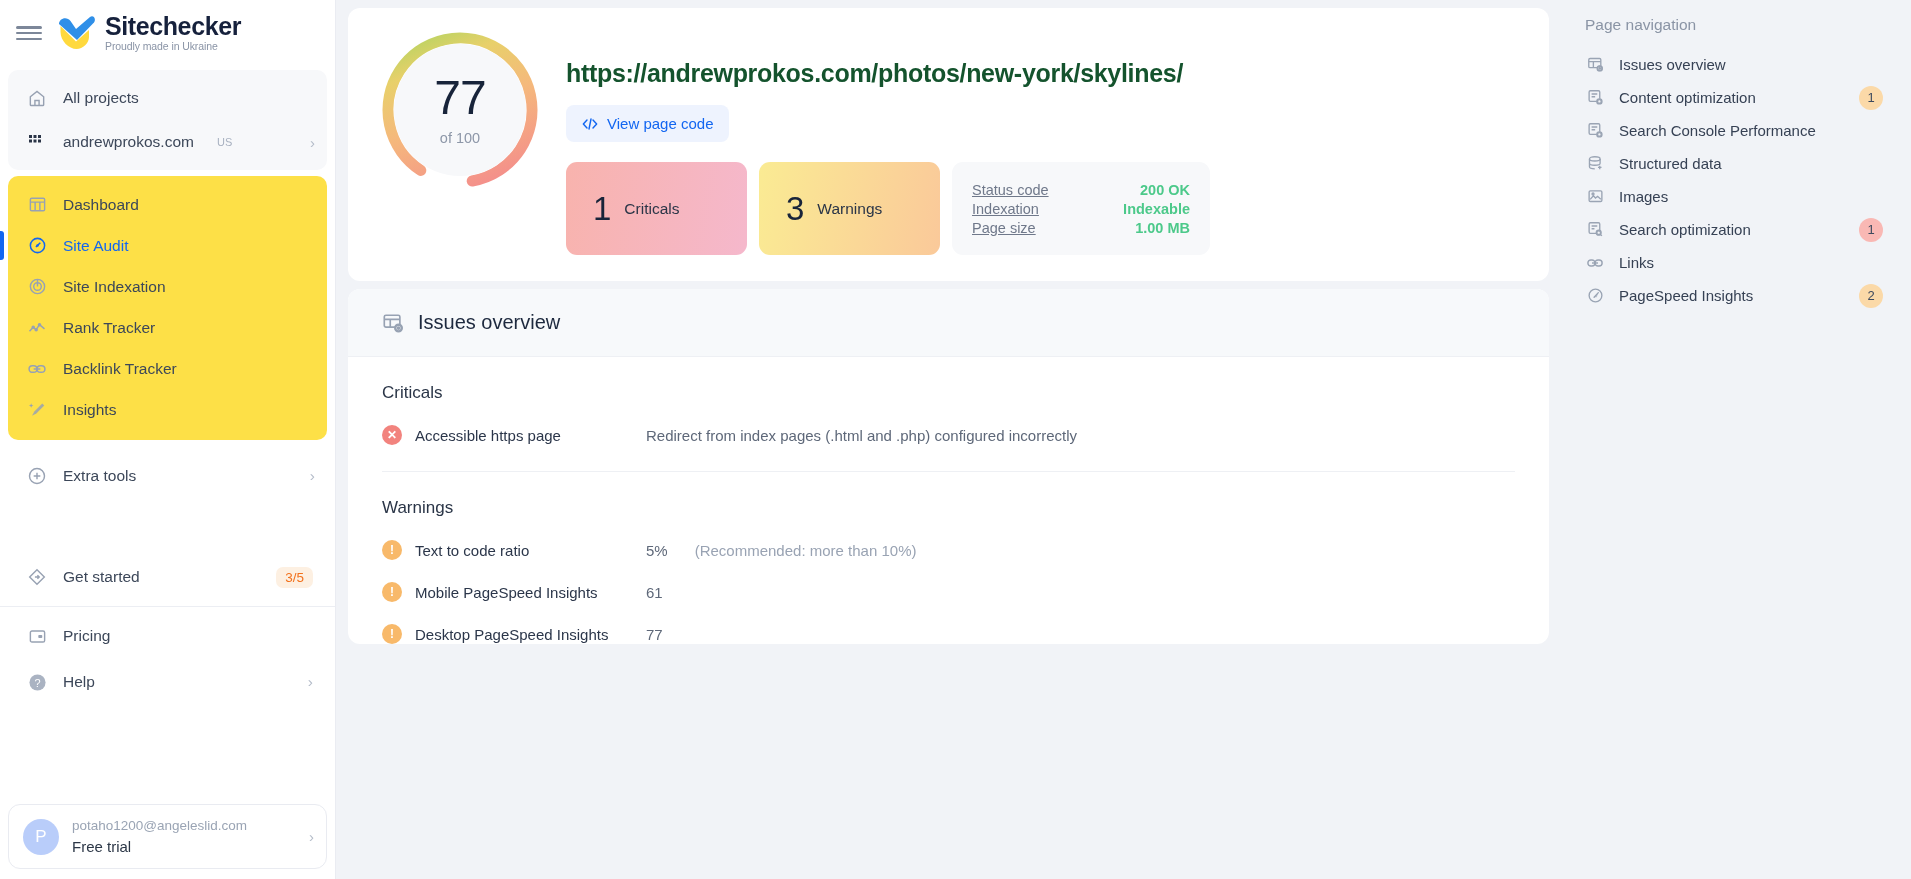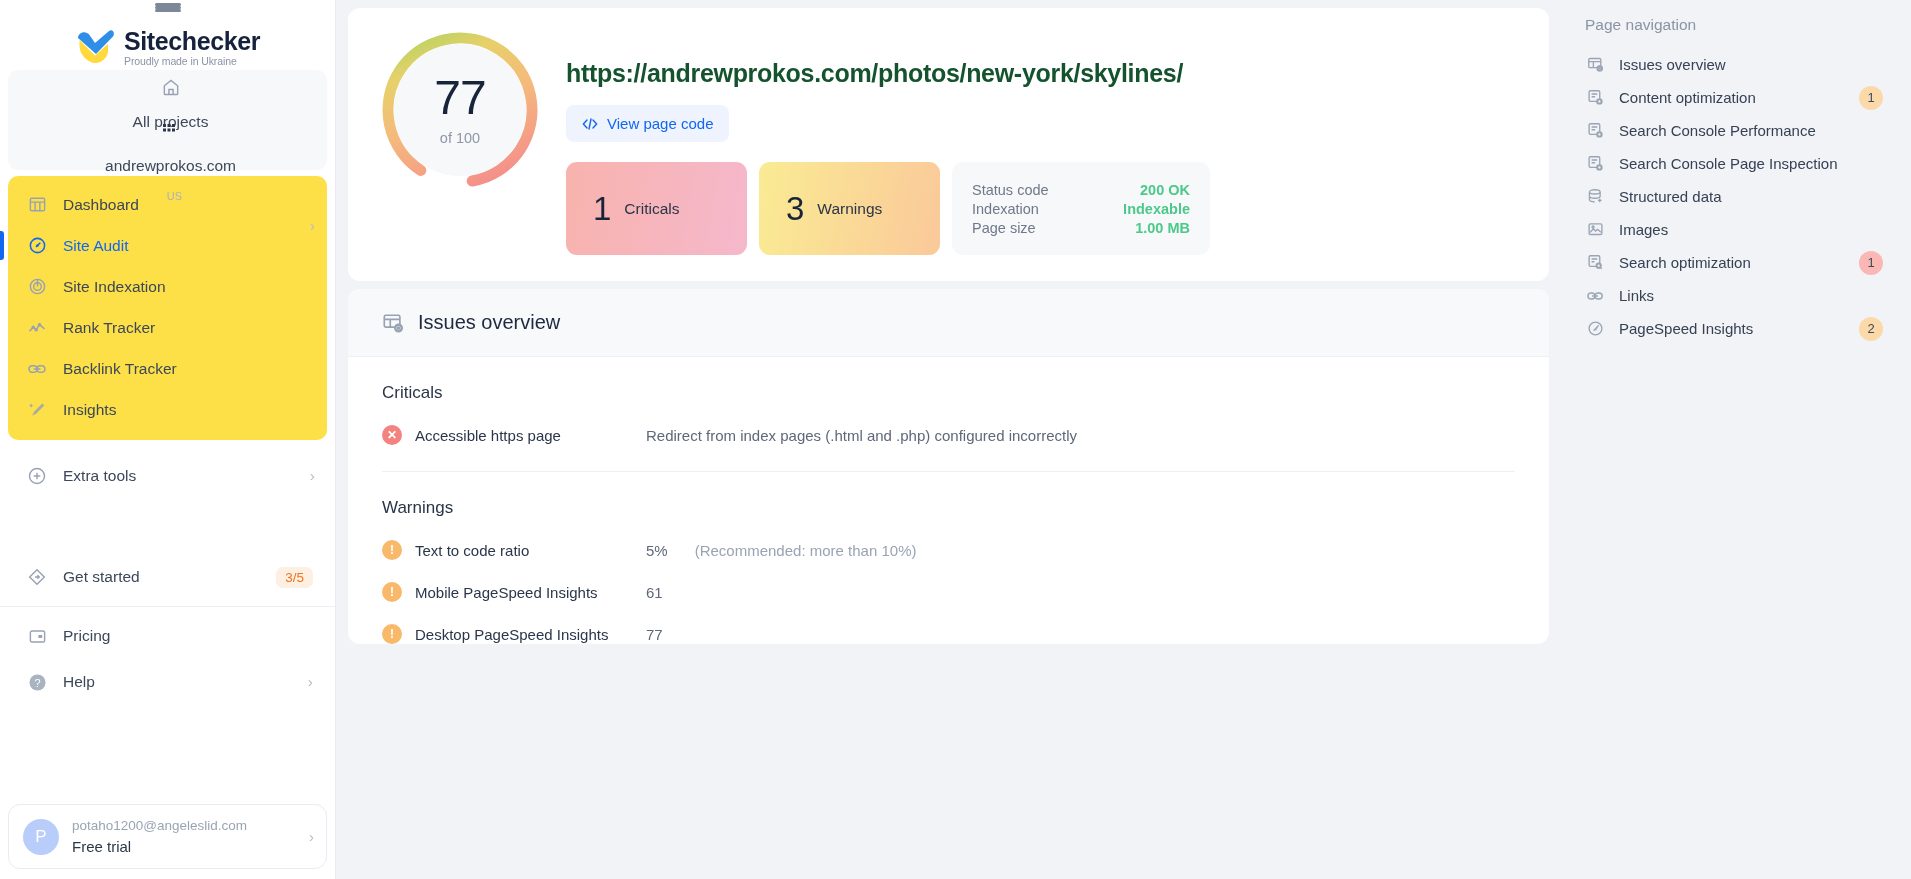--- a/index.html
+++ b/index.html
@@ -14,34 +14,34 @@
 
   
   .sidebar {
     width: 336px; height: 879px;
     background: #ffffff;
     border-right: 1px solid #eaecf2;
     display: flex; flex-direction: column;
     flex: 0 0 336px;
     position: relative;
   }
-  .sb-top { display: flex; align-items: center; height: 66px; padding: 0 16px; gap: 14px; flex-direction: column; }
+  .sb-top { display: flex; align-items: center; height: 66px; padding: 0 16px; gap: 14px; }
   .hamburger { width: 26px; height: 20px; display: flex; flex-direction: column; justify-content: space-between; cursor: pointer; padding: 3px 0; }
   .hamburger i { display: block; height: 2.5px; background: #7c8799; border-radius: 2px; }
   .logo-wrap { display: flex; align-items: center; gap: 9px; }
   .logo-mark { width: 40px; height: 34px; flex: 0 0 40px; }
   .logo-text { line-height: 1; }
   .logo-name { font-size: 25px; font-weight: 700; color: #16213c; letter-spacing: -0.4px; }
   .logo-sub { font-size: 10.5px; color: #8a94a6; margin-top: 2px; letter-spacing: -0.1px; }
 
   .proj-block { margin: 4px 8px 0; background: #f7f8fa; border-radius: 10px; padding: 6px 0 6px; }
   .sb-row {
     display: flex; align-items: center; gap: 15px;
     height: 44px; padding: 0 12px 0 18px; cursor: pointer;
-    font-size: 15.5px; color: #3c4759; position: relative; flex-direction: column;
+    font-size: 15.5px; color: #3c4759; position: relative;
   }
   .sb-row .ic { width: 22px; height: 22px; flex: 0 0 22px; display: flex; align-items: center; justify-content: center; color: #97a1b2; }
   .sb-row .lbl { white-space: nowrap; }
   .sb-row .cc { color: #a8b1c0; font-size: 11px; margin-left: 8px; }
   .sb-row .chev { margin-left: auto; color: #b4bcc9; font-size: 15px; }
 
   .nav-block { margin: 6px 8px 0; background: #fde047; border-radius: 10px; padding: 8px 0 10px; }
   .nav-item {
     display: flex; align-items: center; gap: 15px;
     height: 41px; padding: 0 12px 0 18px; cursor: pointer;
@@ -107,21 +107,21 @@
   }
   .stat-card.crit { background: linear-gradient(100deg,#f8b3ad 0%, #f5b8cc 100%); }
   .stat-card.warn { background: linear-gradient(100deg,#faeb93 0%, #fac99a 100%); }
   .stat-num { font-size: 33px; font-weight: 400; color: #18243a; line-height: 1; }
   .stat-lbl { font-size: 15.5px; color: #2a3547; }
   .status-panel {
     background: #f7f8fa; border-radius: 11px; width: 258px; height: 93px;
     padding: 13px 20px; display: flex; flex-direction: column; justify-content: center; gap: 3px;
   }
   .status-line { display: flex; justify-content: space-between; font-size: 14.5px; }
-  .status-line .k { color: #6f788a; }
+  .status-line .k { color: #6f788a; text-decoration: underline; }
   .status-line .v { color: #4cc98a; font-weight: 700; text-align: center; }
 
   .issues-card { margin-top: 8px; }
   .issues-head {
     background: #f7f9fb; border-radius: 12px 12px 0 0;
     display: flex; align-items: center; gap: 14px;
     padding: 22px 0 22px 34px; border-bottom: 1px solid #eef0f4;
   }
   .issues-head .ic { color: #97a2b3; display: flex; }
   .issues-title { font-size: 20px; color: #1d293e; }
@@ -475,31 +475,20 @@
         <svg width="17" height="17" viewBox="0 0 24 24" fill="none" stroke="currentColor" stroke-width="1.9">
             <rect x="3" y="2.5" width="15" height="15" rx="1.8"></rect>
             <path d="M6.5 7h8M6.5 11h5"></path>
             <circle cx="17.5" cy="17.5" r="3.6" fill="#f1f3f7"></circle>
             <circle cx="17.5" cy="17.5" r="2.6"></circle>
           </svg>
       </span>
       <span>Search Console Performance</span>
     </div>
 
-    <div class="rn-item">
-      <span class="ic">
-        <svg width="17" height="17" viewBox="0 0 24 24" fill="none" stroke="currentColor" stroke-width="1.9">
-            <rect x="3" y="2.5" width="15" height="15" rx="1.8"></rect>
-            <path d="M6.5 7h8M6.5 11h5"></path>
-            <circle cx="17.5" cy="17.5" r="3.6" fill="#f1f3f7"></circle>
-            <circle cx="17.5" cy="17.5" r="2.6"></circle>
-          </svg>
-      </span>
-      <span>Search Console Page Inspection</span>
-    </div>
 
     <div class="rn-item">
       <span class="ic">
         <svg width="17" height="17" viewBox="0 0 24 24" fill="none" stroke="currentColor" stroke-width="1.9">
             <ellipse cx="11" cy="5.5" rx="7.5" ry="3"></ellipse>
             <path d="M3.5 5.5v6c0 1.7 3.4 3 7.5 3s7.5-1.3 7.5-3v-6"></path>
             <path d="M3.5 11.5v5c0 1.7 3.4 3 7.5 3"></path>
             <path d="M18 15v5M15.5 17.5h5"></path>
           </svg>
       </span>

